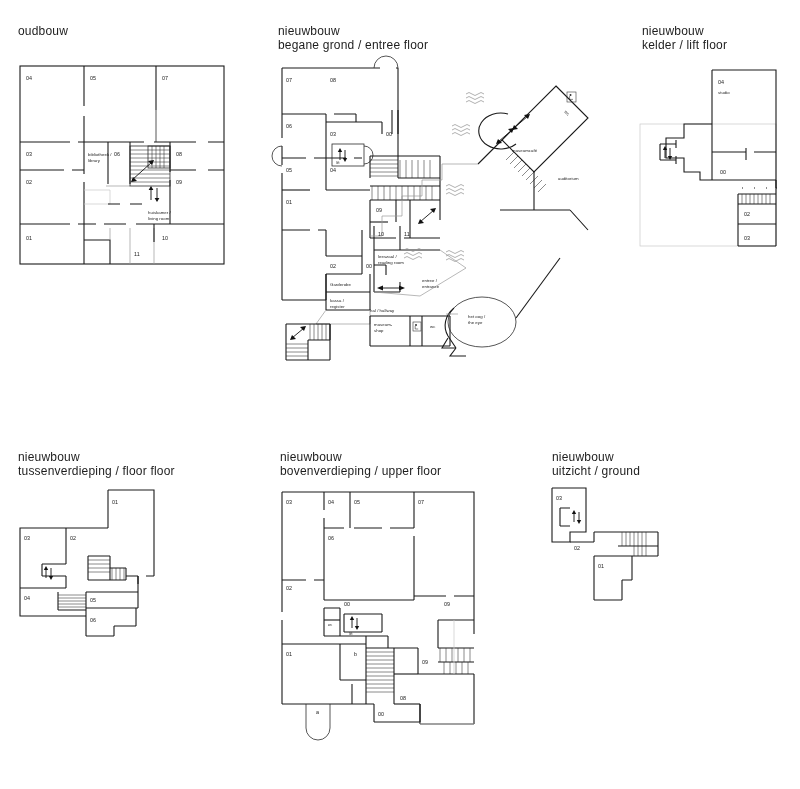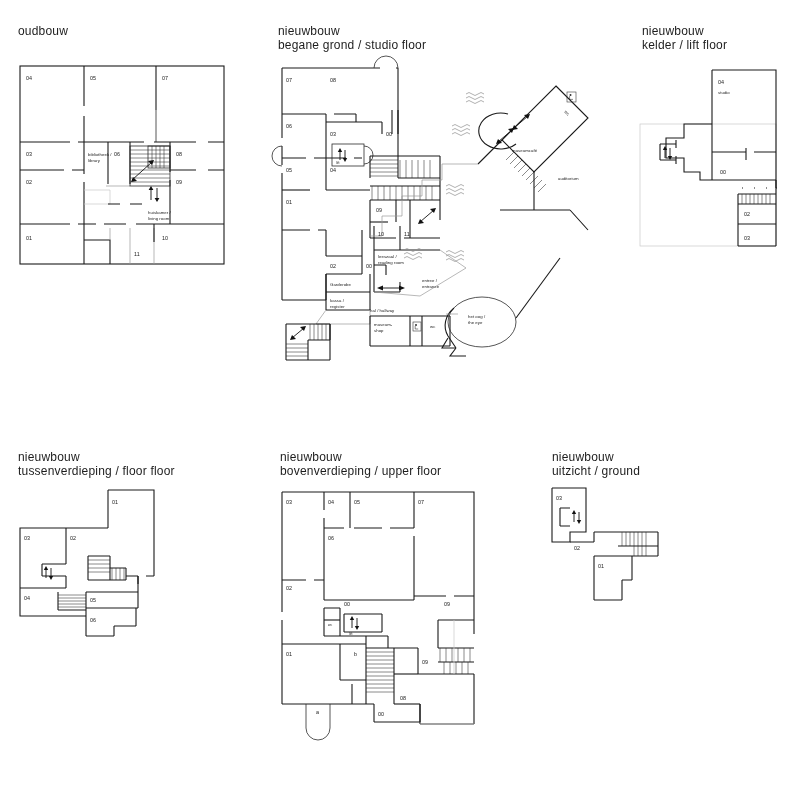--- a/index.html
+++ b/index.html
@@ -136,21 +136,21 @@
       <text class="rmlbl" x="70" y="92">bibliotheek /</text>
       <text class="rmlbl" x="70" y="98">library</text>
       <text class="rmlbl" x="130" y="150">huiskamer /</text>
       <text class="rmlbl" x="130" y="156">living room</text>
     </svg>
   </div>
 
   <div class="panel" style="left:278px; top:24px;">
     <div class="panel-title">
       <span>nieuwbouw</span>
-      <span class="ln2">begane grond / studio floor</span>
+      <span class="ln2">begane grond / entree floor</span>
     </div>
   </div>
 
   <div class="plan" style="left:270px; top:60px;">
     <svg width="330" height="300" viewBox="0 0 330 300">
 
       <path class="wall" d="M12 8 L110 8"></path>
       <path class="wall" d="M126 8 L128 8"></path>
       <path class="wall" d="M12 8 L12 78"></path>
       <path class="wall" d="M12 86 L12 105"></path>

